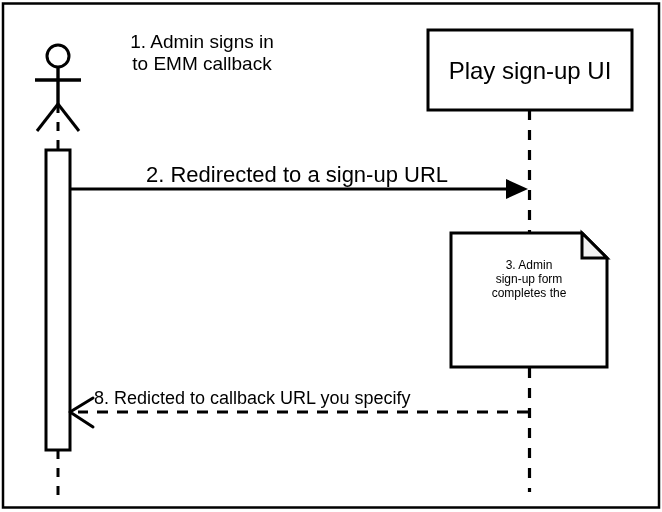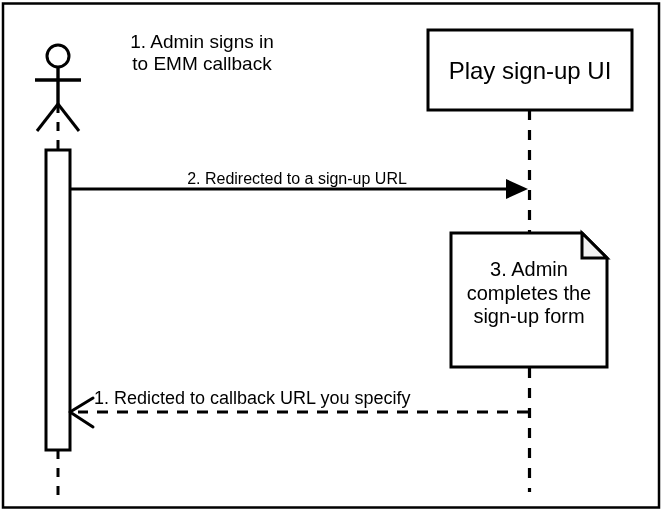--- a/index.html
+++ b/index.html
@@ -41,28 +41,27 @@
   #label-participant-play {
     left: 428px;
     top: 57px;
     width: 204px;
     font-size: 24px;
   }
   #label-msg2 {
     left: 137px;
     top: 162px;
     width: 320px;
-    font-size: 16px;
-    margin-top: 8px;
+    font-size: 22px;
   }
   #label-note3 {
     left: 452px;
     top: 258px;
     width: 154px;
-    font-size: 20px;
+    font-size: 12px;
   }
   #label-msg4 {
     left: 94px;
     top: 388px;
     width: 396px;
     font-size: 18px;
     text-align: left;
   }
 </style>
 </head>
@@ -113,19 +112,19 @@
     <div>1. Admin signs in</div>
     <div>to EMM callback</div>
   </div>
 
   <div class="lbl lbl-center" id="label-participant-play">Play sign-up UI</div>
 
   <div class="lbl lbl-center" id="label-msg2">2. Redirected to a sign-up URL</div>
 
   <div class="lbl lbl-center" id="label-note3">
     <div>3. Admin</div>
+    <div>sign-up form</div>
     <div>completes the</div>
-    <div>sign-up form</div>
   </div>
 
-  <div class="lbl" id="label-msg4">1. Redicted to callback URL you specify</div>
+  <div class="lbl" id="label-msg4">8. Redicted to callback URL you specify</div>
 
 </div>
 
 </body></html>

